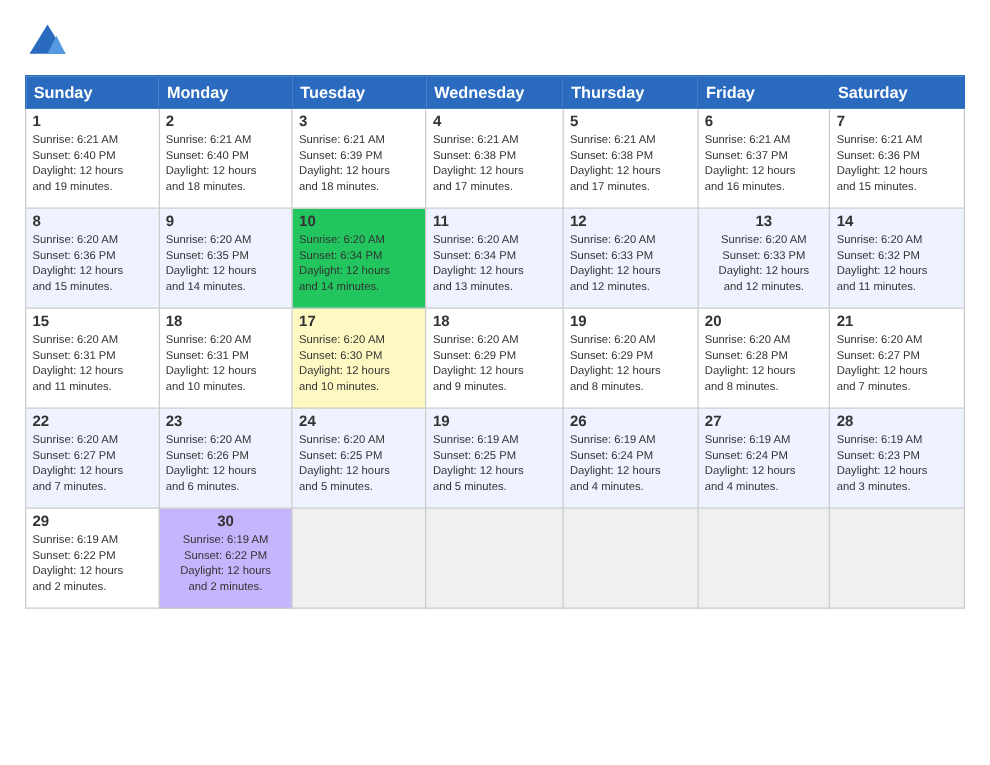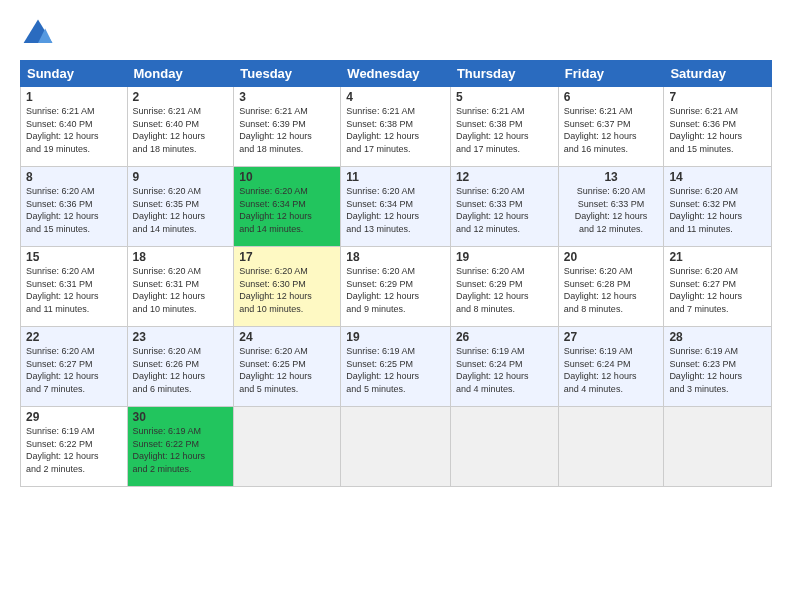--- a/index.html
+++ b/index.html
@@ -335,21 +335,21 @@
           </td>
         </tr>
         <tr>
           <td style="background: rgb(255, 255, 255);">
             <span class="day-num">29</span>
             <div class="cell-text" style="white-space: pre-line;">Sunrise: 6:19 AM
 Sunset: 6:22 PM
 Daylight: 12 hours
 and 2 minutes.</div>
           </td>
-          <td style="background: #22c55e;">
+          <td style="background: #c4b5fd; text-align: center;">
             <span class="day-num">30</span>
             <div class="cell-text" style="white-space: pre-line;">Sunrise: 6:19 AM
 Sunset: 6:22 PM
 Daylight: 12 hours
 and 2 minutes.</div>
           </td>
           <td class="empty" style="background: rgb(240, 240, 240);"></td>
           <td class="empty" style="background: rgb(240, 240, 240);"></td>
           <td class="empty" style="background: rgb(240, 240, 240);"></td>
           <td class="empty" style="background: rgb(240, 240, 240);"></td>

